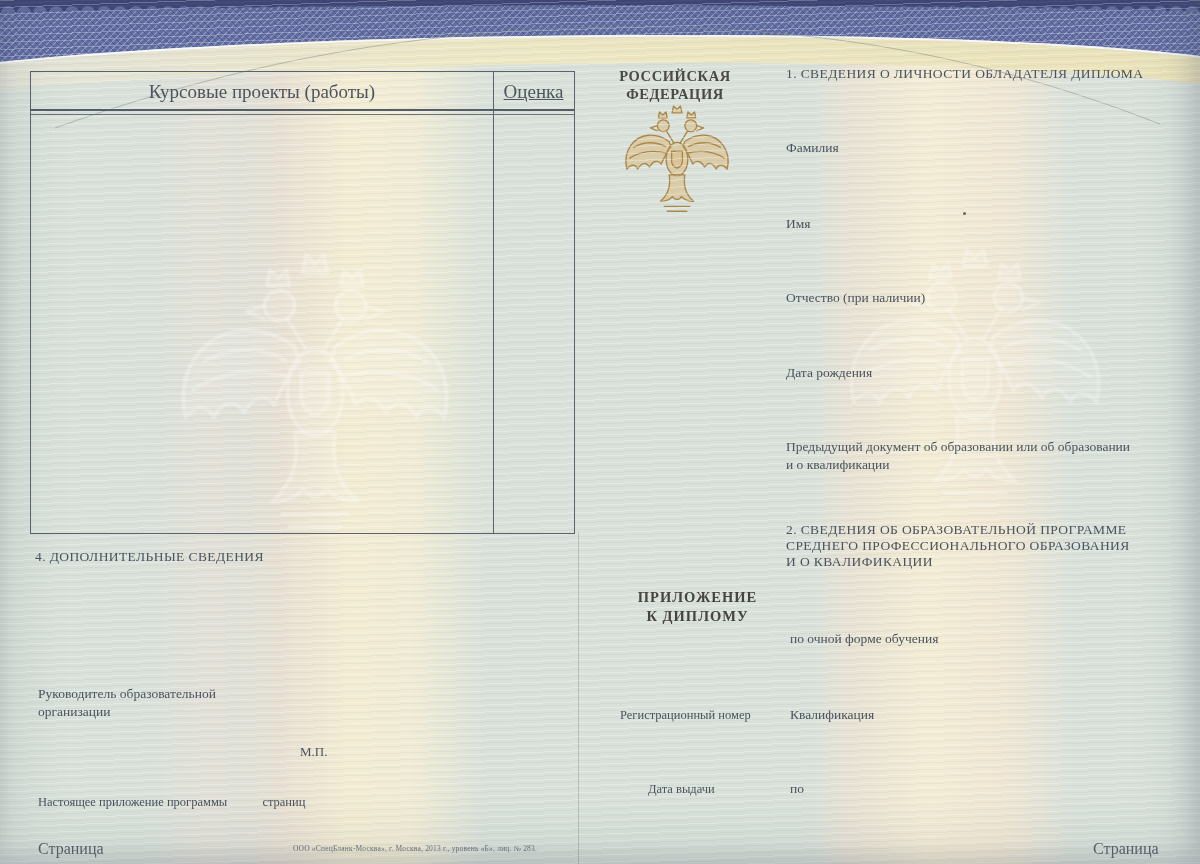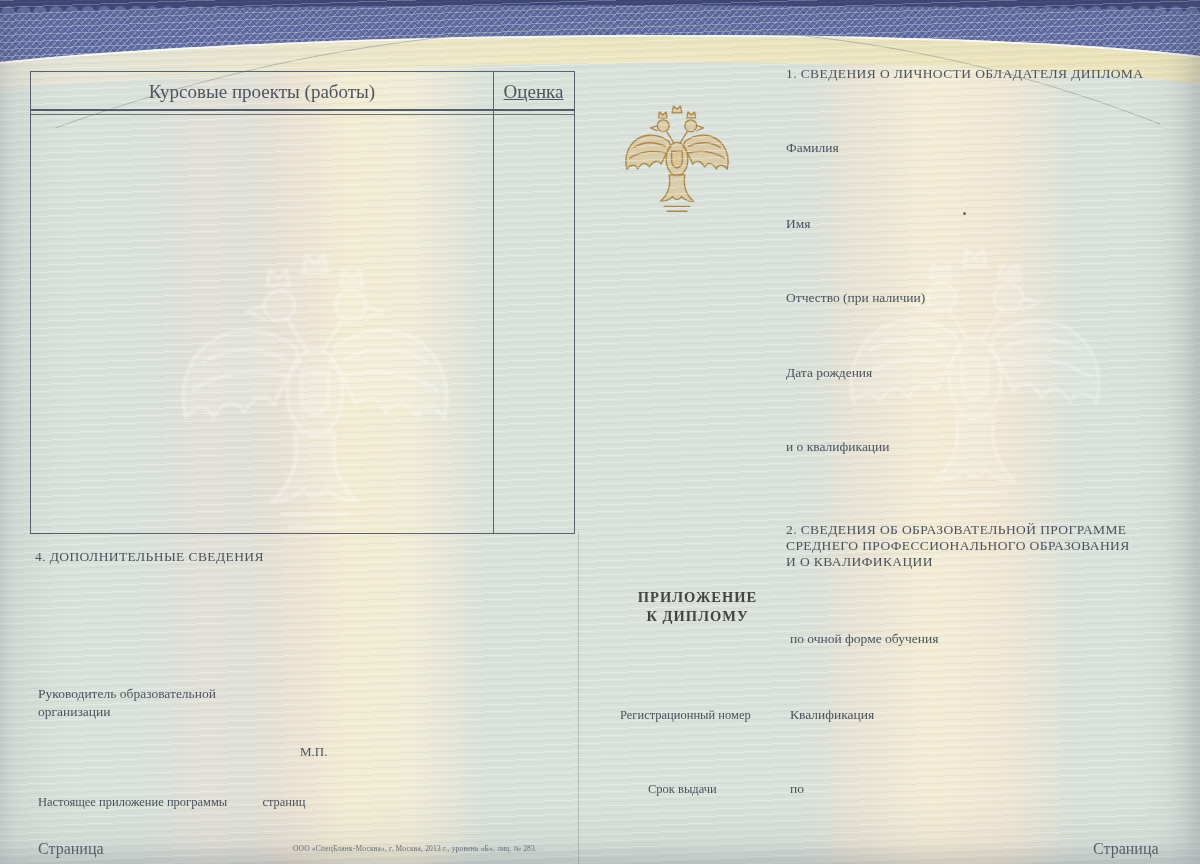--- a/index.html
+++ b/index.html
@@ -145,41 +145,46 @@
 
   <div class="lbl t125" style="left:38px;top:795px;">
     <span>Настоящее приложение программы</span>
     <span style="margin-left:32px;">страниц</span>
   </div>
 
   <div class="lbl pageword" style="left:38px;top:840px;">Страница</div>
 
   <div class="footer-imprint">ООО «СпецБланк-Москва», г. Москва, 2013 г., уровень «Б», лиц. № 283.</div>
 
+  <div class="lbl country" style="left:595px;top:68px;width:160px;">
+    <div>РОССИЙСКАЯ</div>
+    <div>ФЕДЕРАЦИЯ</div>
+  </div>
 
   <div class="lbl suppl" style="left:620px;top:588px;width:155px;">
     <div>ПРИЛОЖЕНИЕ</div>
     <div>К ДИПЛОМУ</div>
   </div>
 
   <div class="lbl t125" style="left:620px;top:708px;">Регистрационный номер</div>
 
-  <div class="lbl t125" style="left:648px;top:782px;">Срок выдачи</div>
+  <div class="lbl t125" style="left:648px;top:782px;">Дата выдачи</div>
 
   <div class="lbl t135 caps" style="left:786px;top:66px;">1. СВЕДЕНИЯ О ЛИЧНОСТИ ОБЛАДАТЕЛЯ ДИПЛОМА</div>
 
   <div class="lbl t135" style="left:786px;top:140px;">Фамилия</div>
 
   <div class="lbl t135" style="left:786px;top:216px;">Имя</div>
 
   <div class="lbl t135" style="left:786px;top:290px;">Отчество (при наличии)</div>
 
   <div class="lbl t135" style="left:786px;top:365px;">Дата рождения</div>
 
   <div class="lbl t135 multi" style="left:786px;top:438px;">
+    <div>Предыдущий документ об образовании или об образовании</div>
     <div>и о квалификации</div>
   </div>
 
   <div class="lbl t135 caps multi" style="left:786px;top:522px;line-height:1.2;">
     <div>2. СВЕДЕНИЯ ОБ ОБРАЗОВАТЕЛЬНОЙ ПРОГРАММЕ</div>
     <div>СРЕДНЕГО ПРОФЕССИОНАЛЬНОГО ОБРАЗОВАНИЯ</div>
     <div>И О КВАЛИФИКАЦИИ</div>
   </div>
 
   <div class="lbl t135 multi" style="left:790px;top:630px;">

